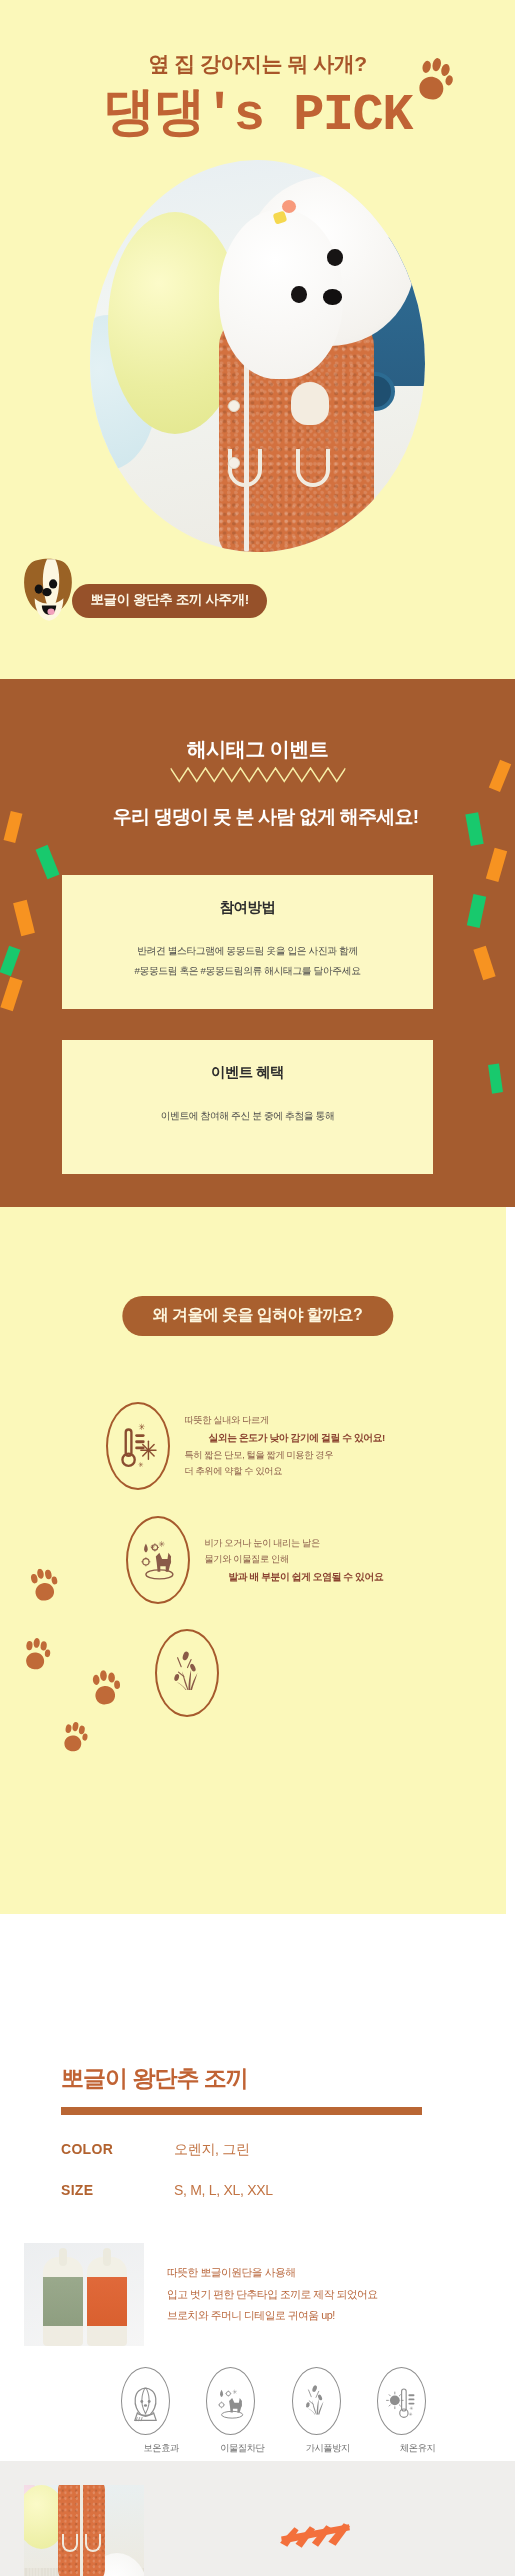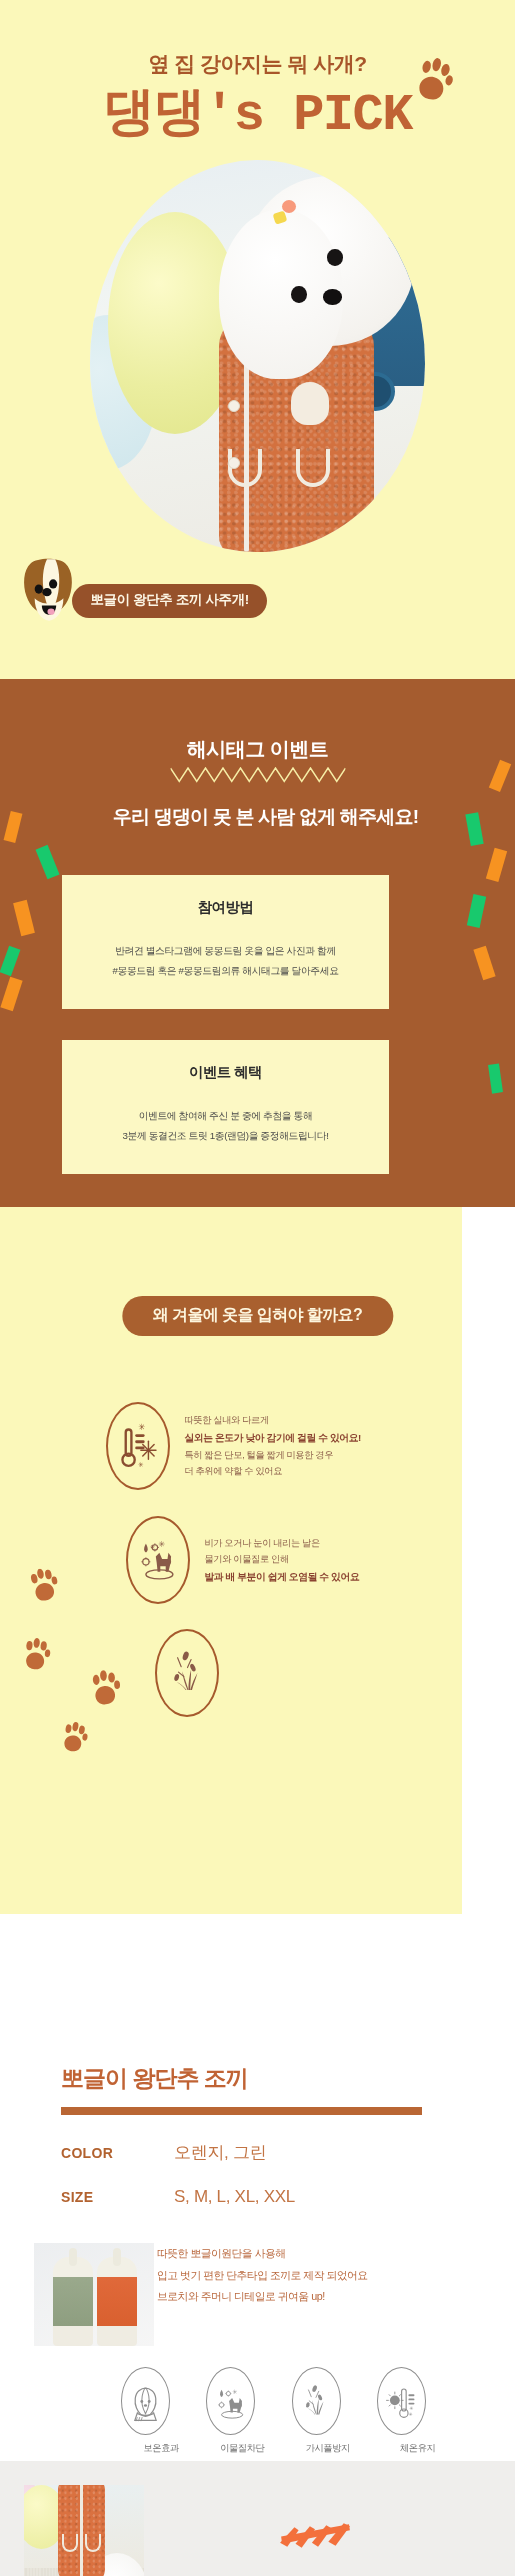--- a/index.html
+++ b/index.html
@@ -216,21 +216,21 @@
     font-weight: 800;
     color: #ffffff;
     letter-spacing: -0.8px;
     margin-left: 16px;
   }
   .confetti { position: absolute; }
 
   .ev-card {
     position: absolute;
     left: 62px;
-    width: 327px;
+    width: 371px;
     background: #fcf8c4;
     padding: 23px 26px 25px;
     text-align: center;
   }
   .ev-card.one { top: 196px; height: 134px; }
   .ev-card.two { top: 361px; height: 134px; }
   .ev-card h3 {
     font-size: 14.4px;
     font-weight: 800;
     color: #2c2c2c;
@@ -240,21 +240,21 @@
   .ev-card p {
     font-size: 9.8px;
     color: #4a4a4a;
     line-height: 2.05;
     letter-spacing: -0.4px;
   }
 
   
   .why {
     position: relative;
-    width: 462px;
+    width: 506px;
     height: 707px;
     background: #fbf8ba;
     overflow: hidden;
   }
   .why-pill {
     position: absolute;
     top: 454px;
     left: 50%; transform: translateX(-50%);
     background: #a9602f;
     color: #fdf6de;
@@ -275,21 +275,21 @@
     gap: 14.4px;
   }
   .reason .icon-oval {
     width: 64px; height: 88px;
     border: 2.1px solid #a65a2d;
     border-radius: 50%;
     display: flex; align-items: center; justify-content: center;
     flex: 0 0 auto;
   }
   .reason .txt { font-size: 9.3px; color: #8a5b48; line-height: 1.78; letter-spacing: -0.4px; }
-  .reason .txt b { color: #8a4230; font-weight: 800; font-size: 9.8px; }
+  .reason .txt b { color: #8a4230; font-weight: 800; font-size: 9.8px; margin-left: 24px; }
 
   .pawprint { position: absolute; }
 
   
   .spec {
     position: relative;
     width: 515px;
     height: 547px;
     background: #ffffff;
     overflow: hidden;
@@ -315,30 +315,30 @@
   }
   .spec-row { display: flex; align-items: baseline; margin-bottom: 23px; }
   .spec-key {
     width: 113px;
     font-size: 14px;
     font-weight: 800;
     color: #b2622f;
     letter-spacing: 0.3px;
   }
   .spec-val {
-    font-size: 17px;
+    font-size: 14px;
     color: #c27444;
     letter-spacing: -0.3px;
     text-align: center;
   }
 
   .prod-desc {
     position: absolute;
-    top: 329px; left: 18px;
-    display: flex; gap: 3px;
+    top: 329px; left: 8px;
+    display: flex; align-items: center; gap: 23px;
   }
   .prod-thumb {
     width: 120px; height: 103px;
     background: linear-gradient(160deg,#eceef0,#f6f6f6);
     position: relative; overflow: hidden;
   }
   .pt-form1, .pt-form2 {
     position:absolute; bottom:0; width:40px; height:89px;
     border-radius: 15.5px 15.5px 4.1px 4.1px;
   }
@@ -495,21 +495,20 @@
 
   <div class="ev-card one">
     <h3>참여방법</h3>
     <p>반려견 별스타그램에 몽몽드림 옷을 입은 사진과 함께</p>
     <p>#몽몽드림 혹은 #몽몽드림의류 해시태그를 달아주세요</p>
   </div>
 
   <div class="ev-card two">
     <h3>이벤트 혜택</h3>
     <p>이벤트에 참여해 주신 분 중에 추첨을 통해</p>
-    <p>3분께 동결건조 트릿 1종(랜덤)을 증정해드립니다!</p>
   </div>
 </section>
 
 <section class="why">
   <div class="why-inner">
 
     <div class="why-pill" style="top:89px;">왜 겨울에 옷을 입혀야 할까요?</div>
 
     <svg class="pawprint" style="left:30px; top:361px; width:29px; height:34px; transform:rotate(-12deg);" viewBox="0 0 70 86">
       <ellipse cx="13" cy="22" rx="8" ry="12" fill="#c06a38"></ellipse>

